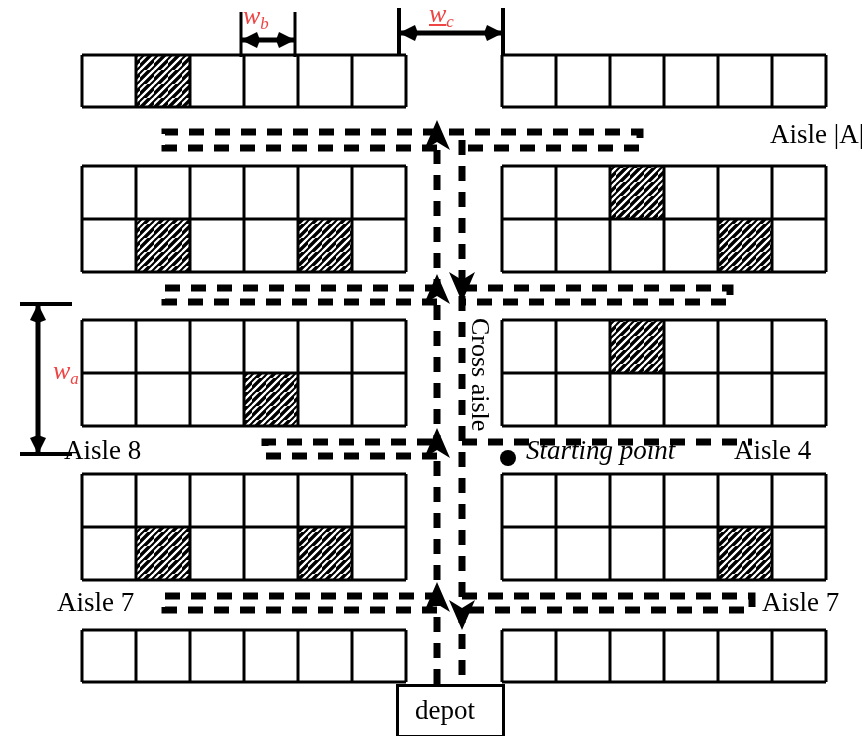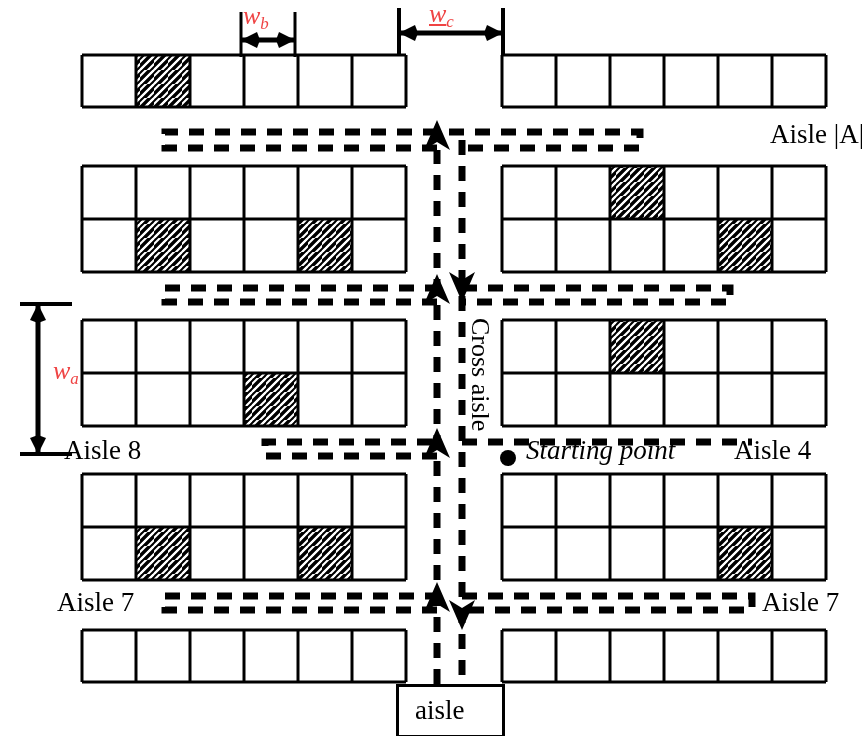--- a/index.html
+++ b/index.html
@@ -242,21 +242,21 @@
 
   <div class="lbl lbl-cross" style="left:493px; top:318px;">
     <span>Cross aisle</span>
   </div>
 
   <div class="lbl lbl-start" style="left:526px; top:437px;">
     <span>Starting point</span>
   </div>
 
   <div class="lbl lbl-depot" style="left:415px; top:697px;">
-    <span>aisle</span>
+    <span>depot</span>
   </div>
 
   <div class="dim" style="left:243px; top:3px;">
     <span>w</span><sub>b</sub>
   </div>
 
   <div class="dim" style="left:429px; top:1px;text-decoration:underline;">
     <span>w</span><sub>c</sub>
   </div>
 

